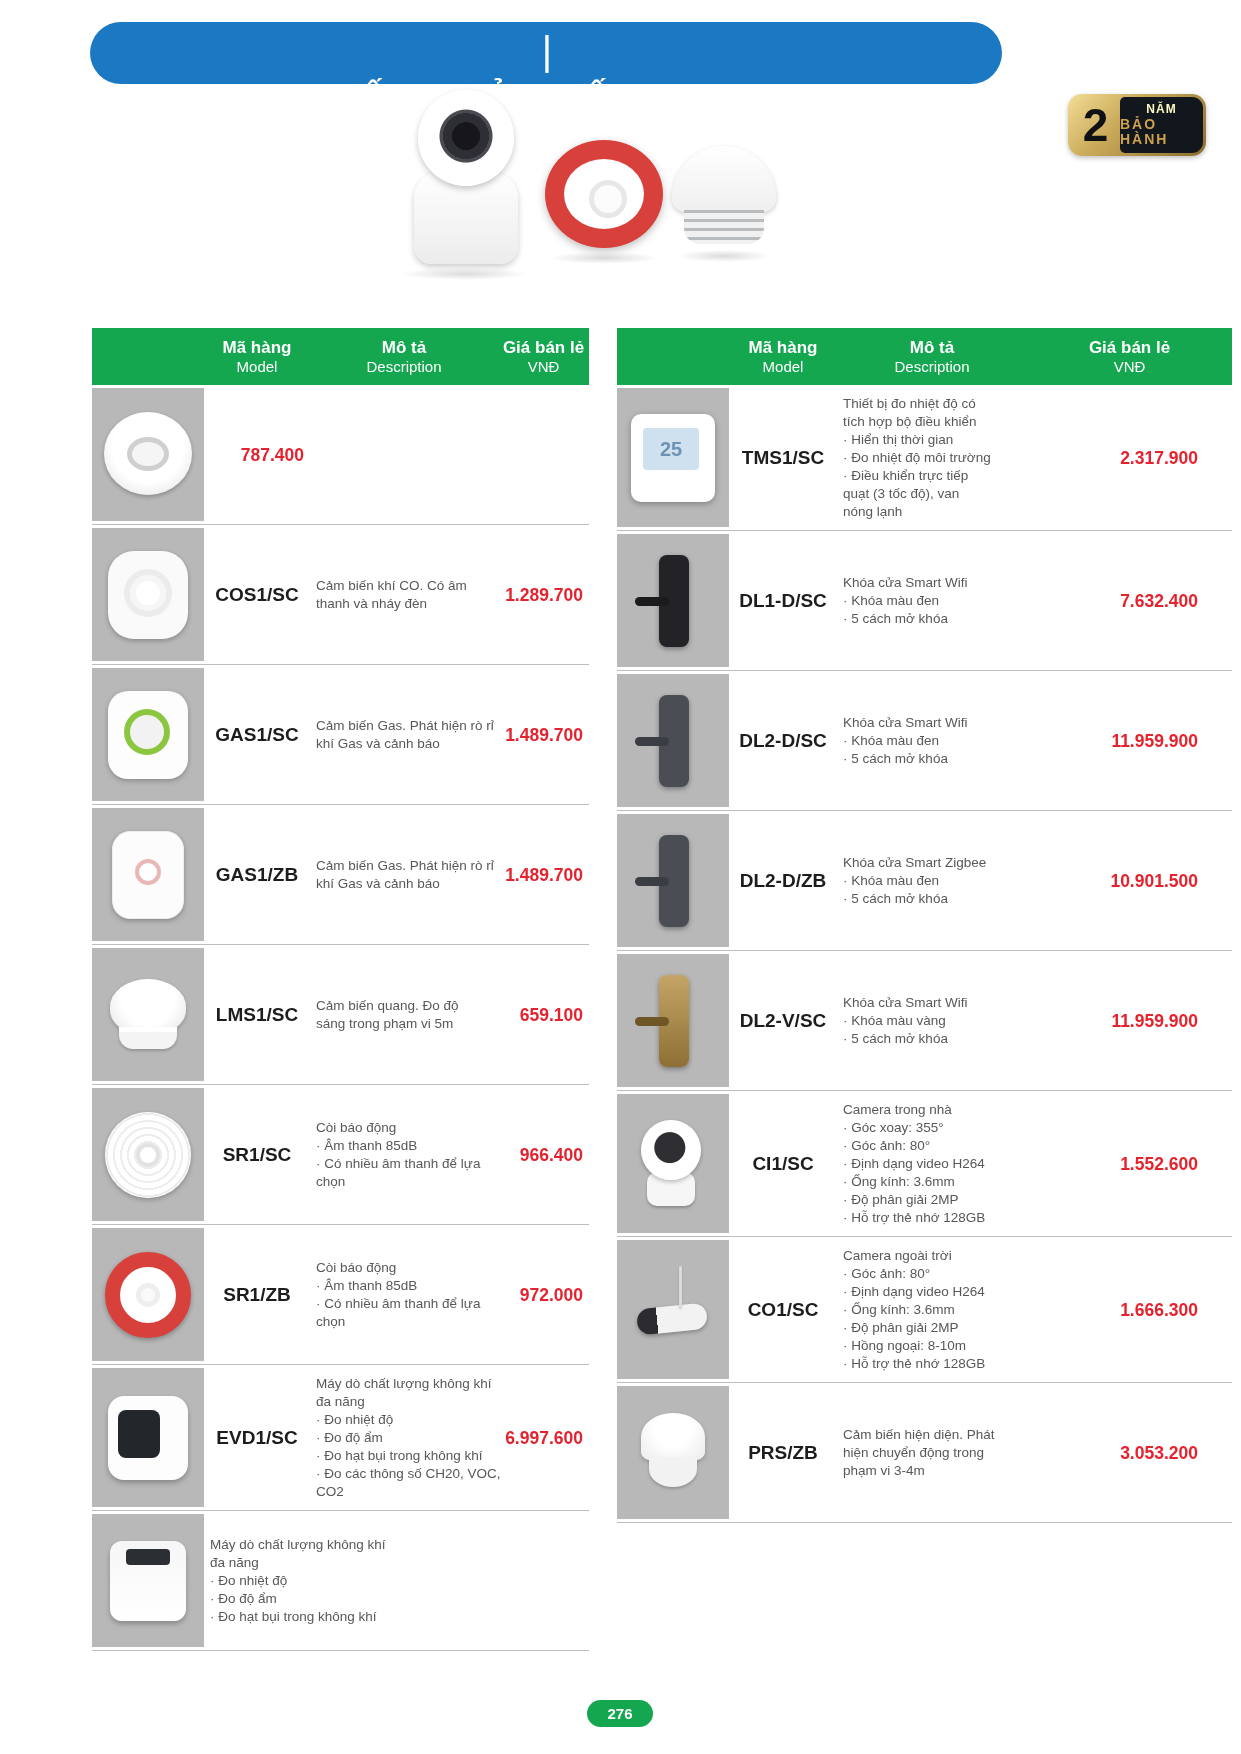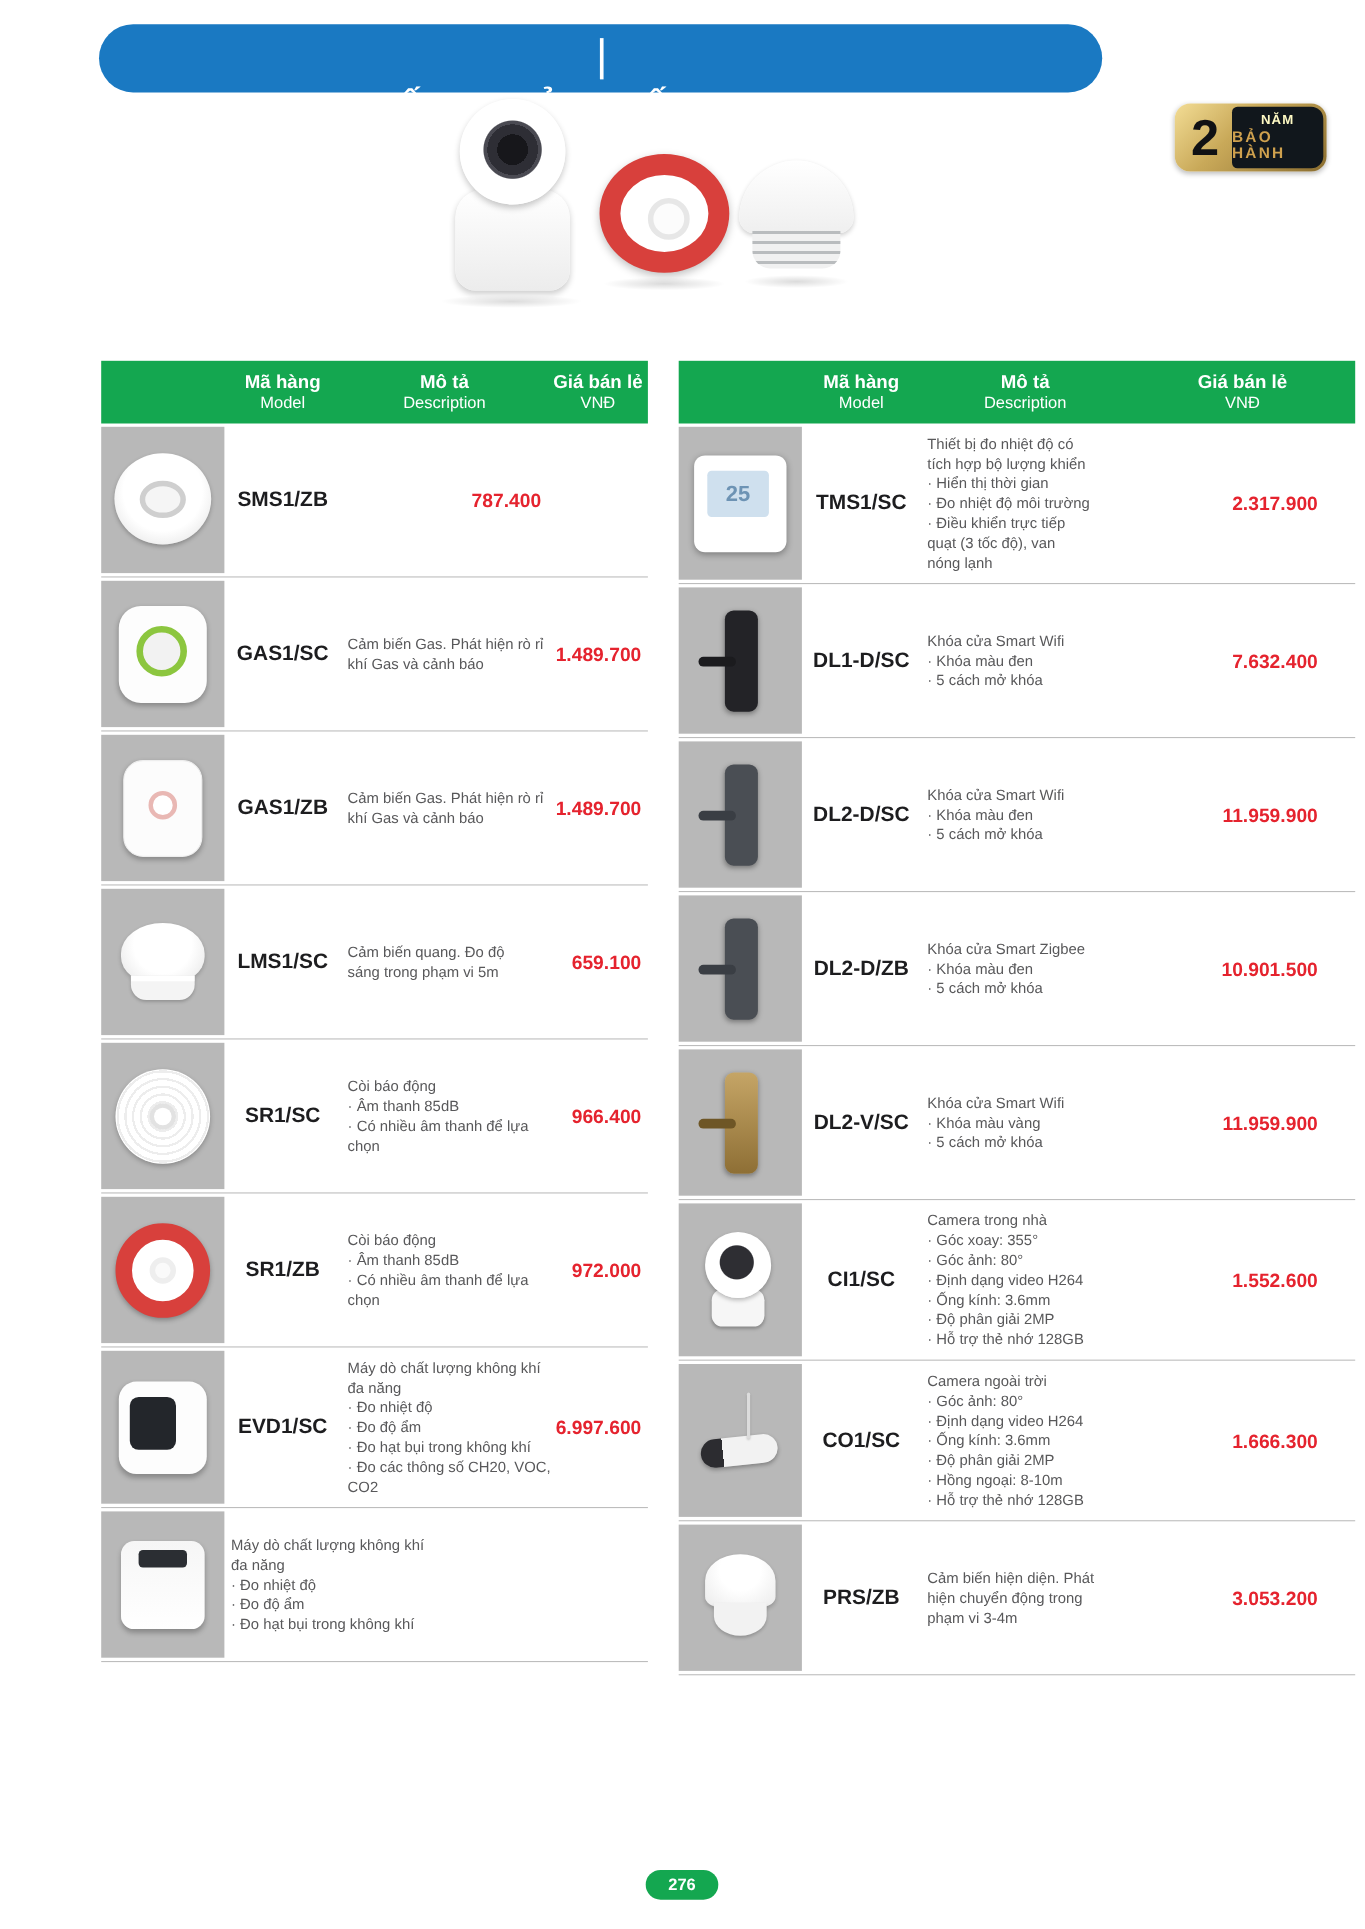--- a/index.html
+++ b/index.html
@@ -180,28 +180,41 @@
         <div class="th-vi">Giá bán lẻ</div>
         <div class="th-en">VNĐ</div>
       </div>
     </div>
     <div class="rows">
   <div class="row">
     <div class="cell cell-img">
       <div class="strip"></div>
       <div class="thumb img-smoke-detector"></div>
     </div>
-    <div class="cell cell-model">
-      <span>SMS1/ZB</span>
-    </div>
     <div class="cell cell-price">
       <span>787.400</span>
     </div>
   </div>
 
+  <div class="row">
+    <div class="cell cell-img">
+      <div class="strip"></div>
+      <div class="thumb img-co-sensor"></div>
+    </div>
+    <div class="cell cell-model">
+      <span>COS1/SC</span>
+    </div>
+    <div class="cell cell-desc">
+            <div class="desc-line">Cảm biến khí CO. Có âm</div>
+            <div class="desc-line">thanh và nháy đèn</div>
+          </div>
+    <div class="cell cell-price">
+      <span>1.289.700</span>
+    </div>
+  </div>
 
   <div class="row">
     <div class="cell cell-img">
       <div class="strip"></div>
       <div class="thumb img-gas-sensor-sc"></div>
     </div>
     <div class="cell cell-model">
       <span>GAS1/SC</span>
     </div>
     <div class="cell cell-desc">
@@ -343,21 +356,21 @@
   <div class="row">
     <div class="cell cell-img">
       <div class="strip"></div>
       <div class="thumb img-thermostat"></div>
     </div>
     <div class="cell cell-model">
       <span>TMS1/SC</span>
     </div>
     <div class="cell cell-desc">
             <div class="desc-line">Thiết bị đo nhiệt độ có</div>
-            <div class="desc-line">tích hợp bộ lượng khiển</div>
+            <div class="desc-line">tích hợp bộ điều khiển</div>
             <div class="desc-line">· Hiển thị thời gian</div>
             <div class="desc-line">· Đo nhiệt độ môi trường</div>
             <div class="desc-line">· Điều khiển trực tiếp</div>
             <div class="desc-line">quạt (3 tốc độ), van</div>
             <div class="desc-line">nóng lạnh</div>
           </div>
     <div class="cell cell-price">
       <span>2.317.900</span>
     </div>
   </div>

